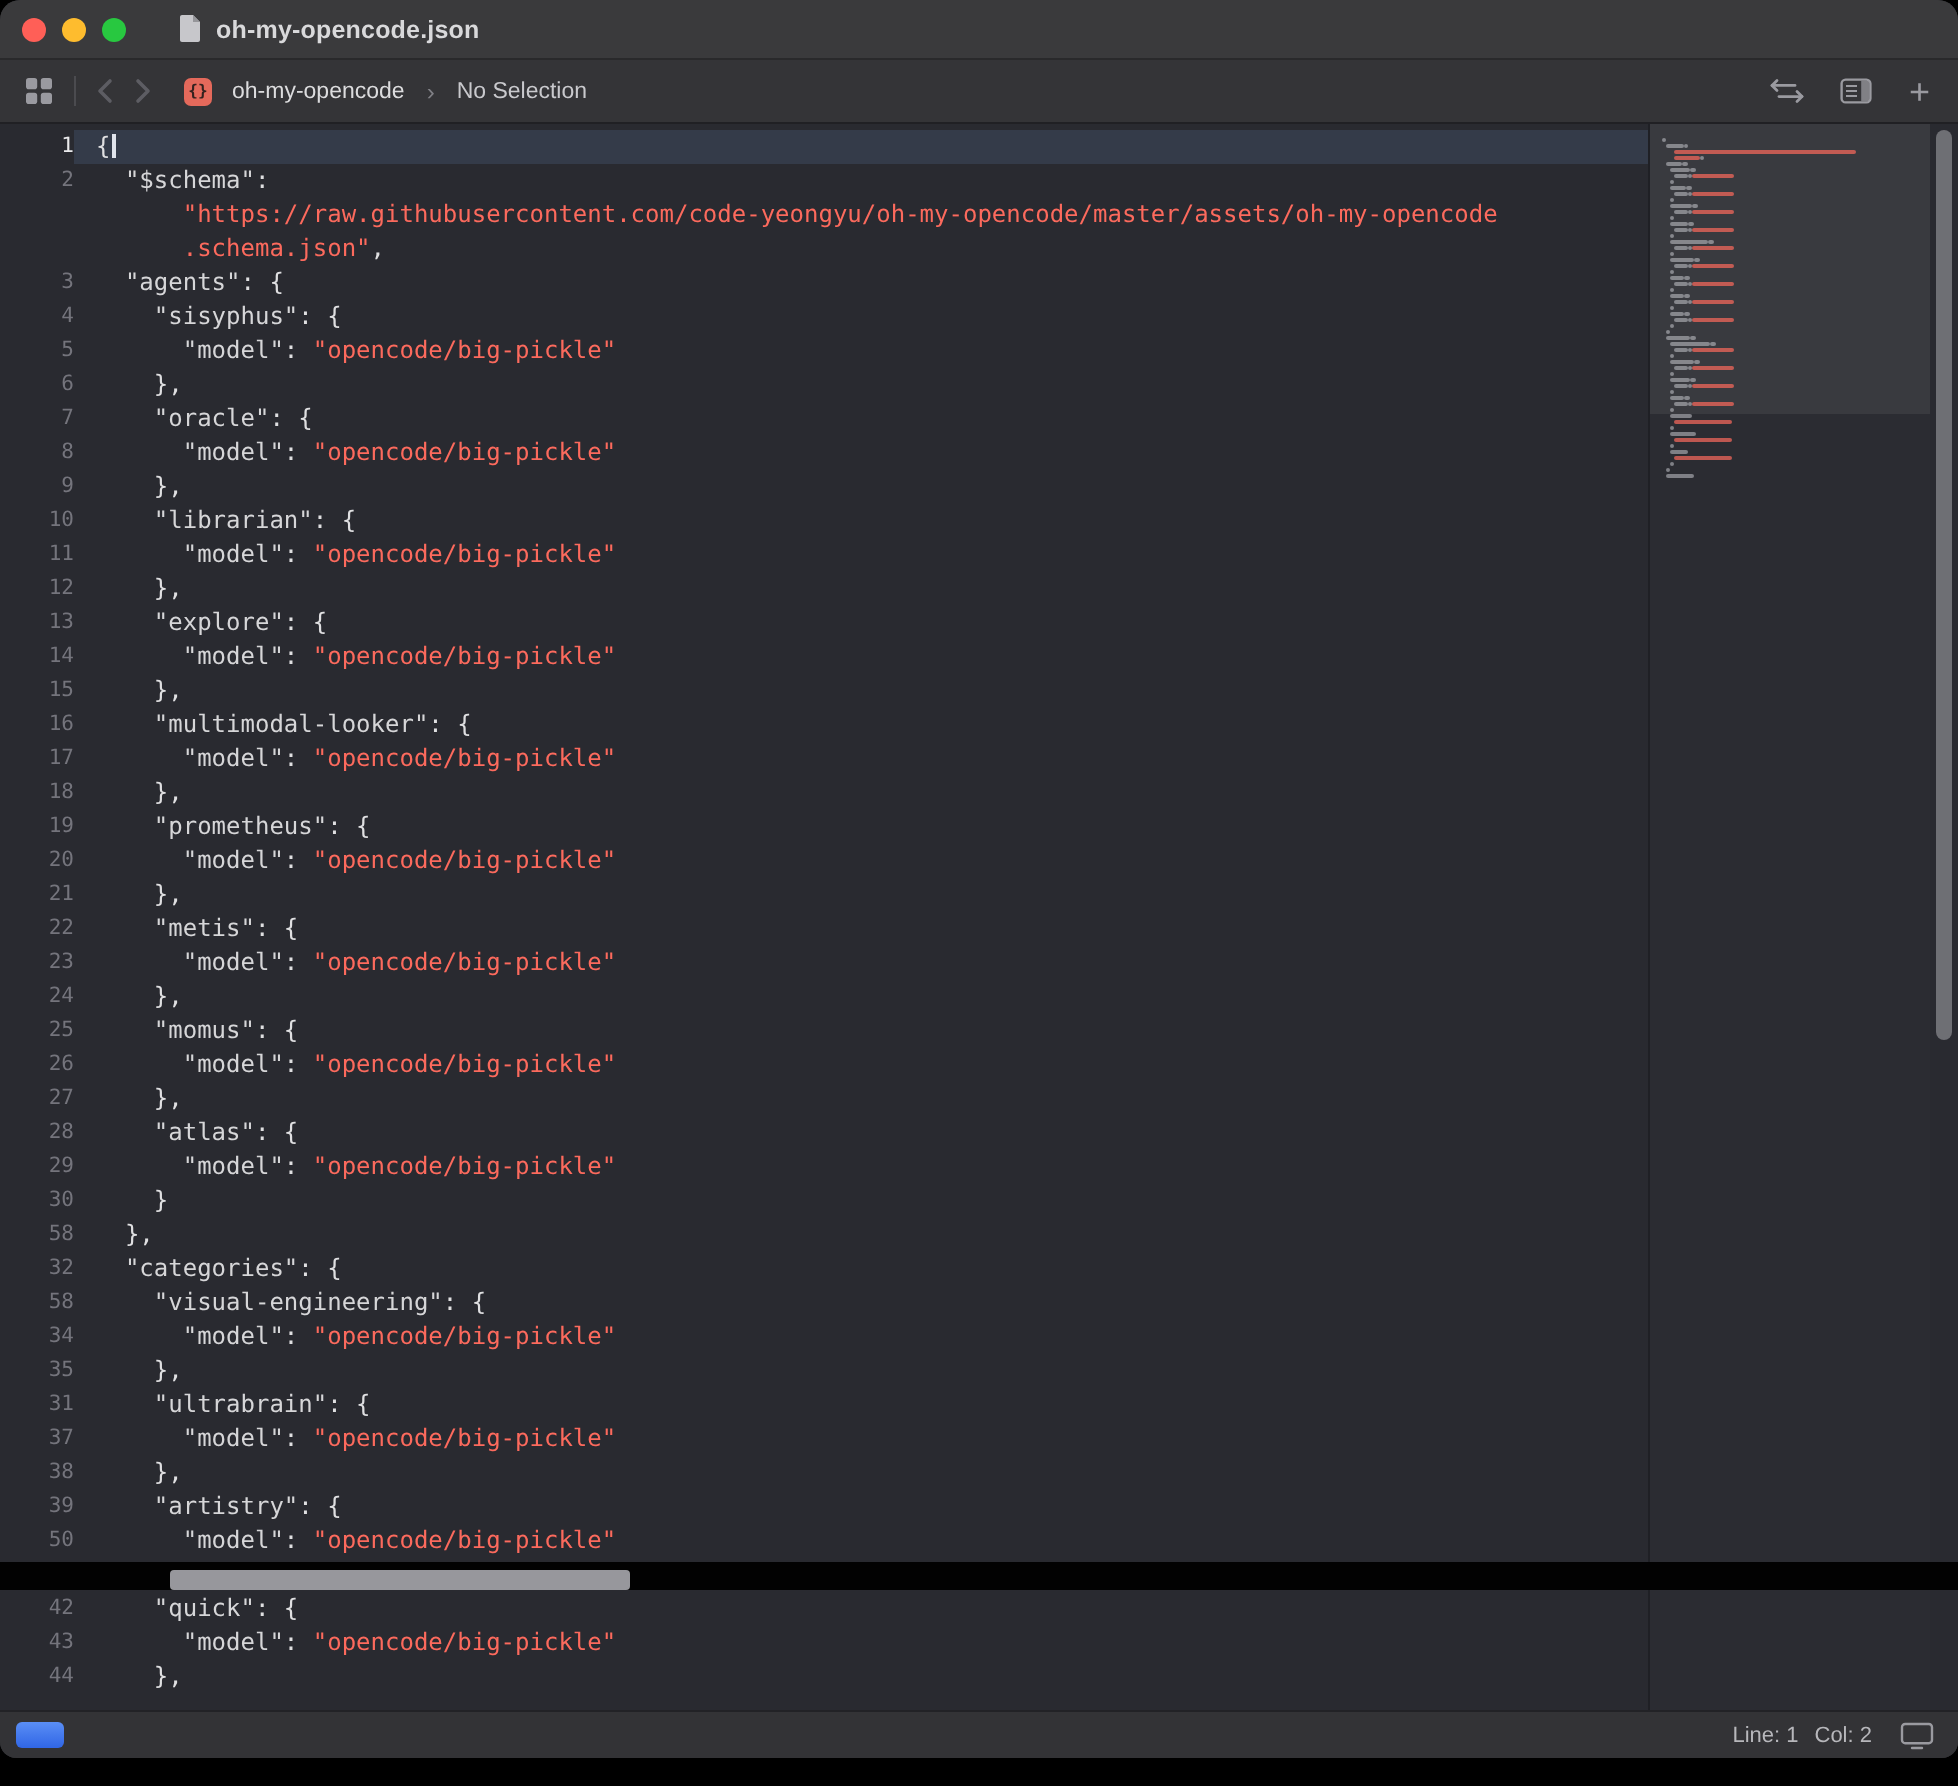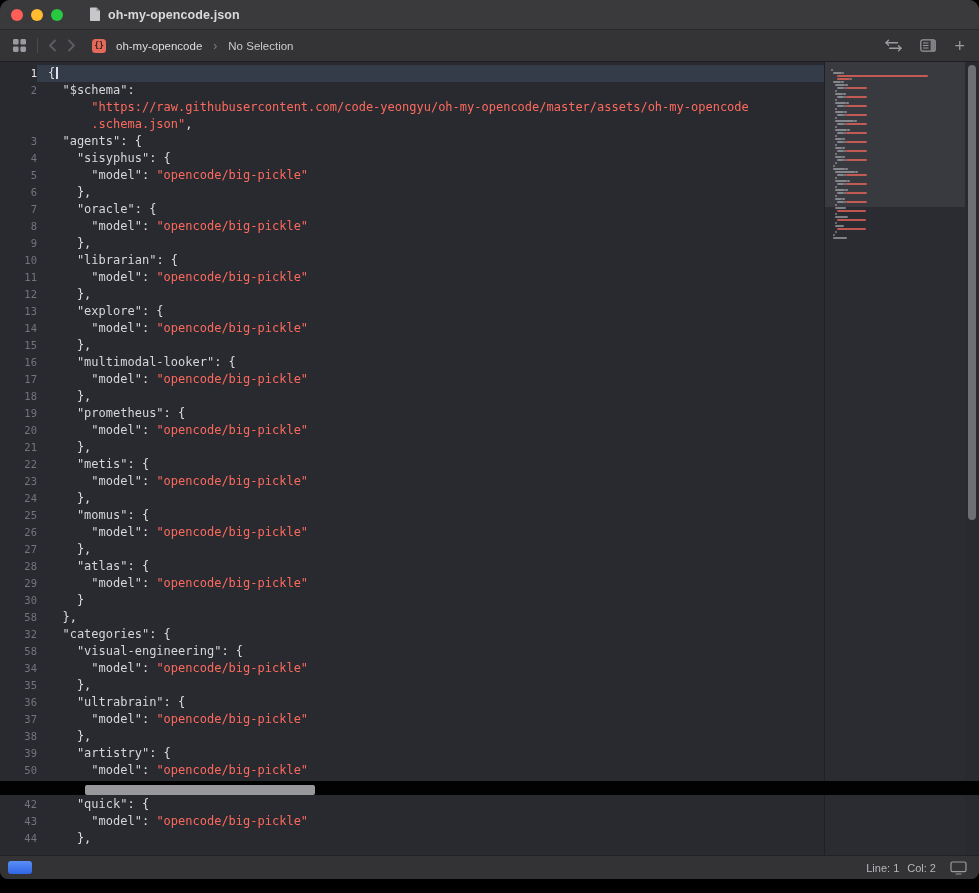--- a/index.html
+++ b/index.html
@@ -298,21 +298,21 @@
           </div>
           <div class="code-row">
             <span class="gutter">34</span>
             <span class="content"><span class="seg-k">      "model"</span><span class="seg-p">: </span><span class="seg-s">"opencode/big-pickle"</span></span>
           </div>
           <div class="code-row">
             <span class="gutter">35</span>
             <span class="content"><span class="seg-p">    },</span></span>
           </div>
           <div class="code-row">
-            <span class="gutter">36</span>
+            <span class="gutter">31</span>
             <span class="content"><span class="seg-k">    "ultrabrain"</span><span class="seg-p">: {</span></span>
           </div>
           <div class="code-row">
             <span class="gutter">37</span>
             <span class="content"><span class="seg-k">      "model"</span><span class="seg-p">: </span><span class="seg-s">"opencode/big-pickle"</span></span>
           </div>
           <div class="code-row">
             <span class="gutter">38</span>
             <span class="content"><span class="seg-p">    },</span></span>
           </div>

